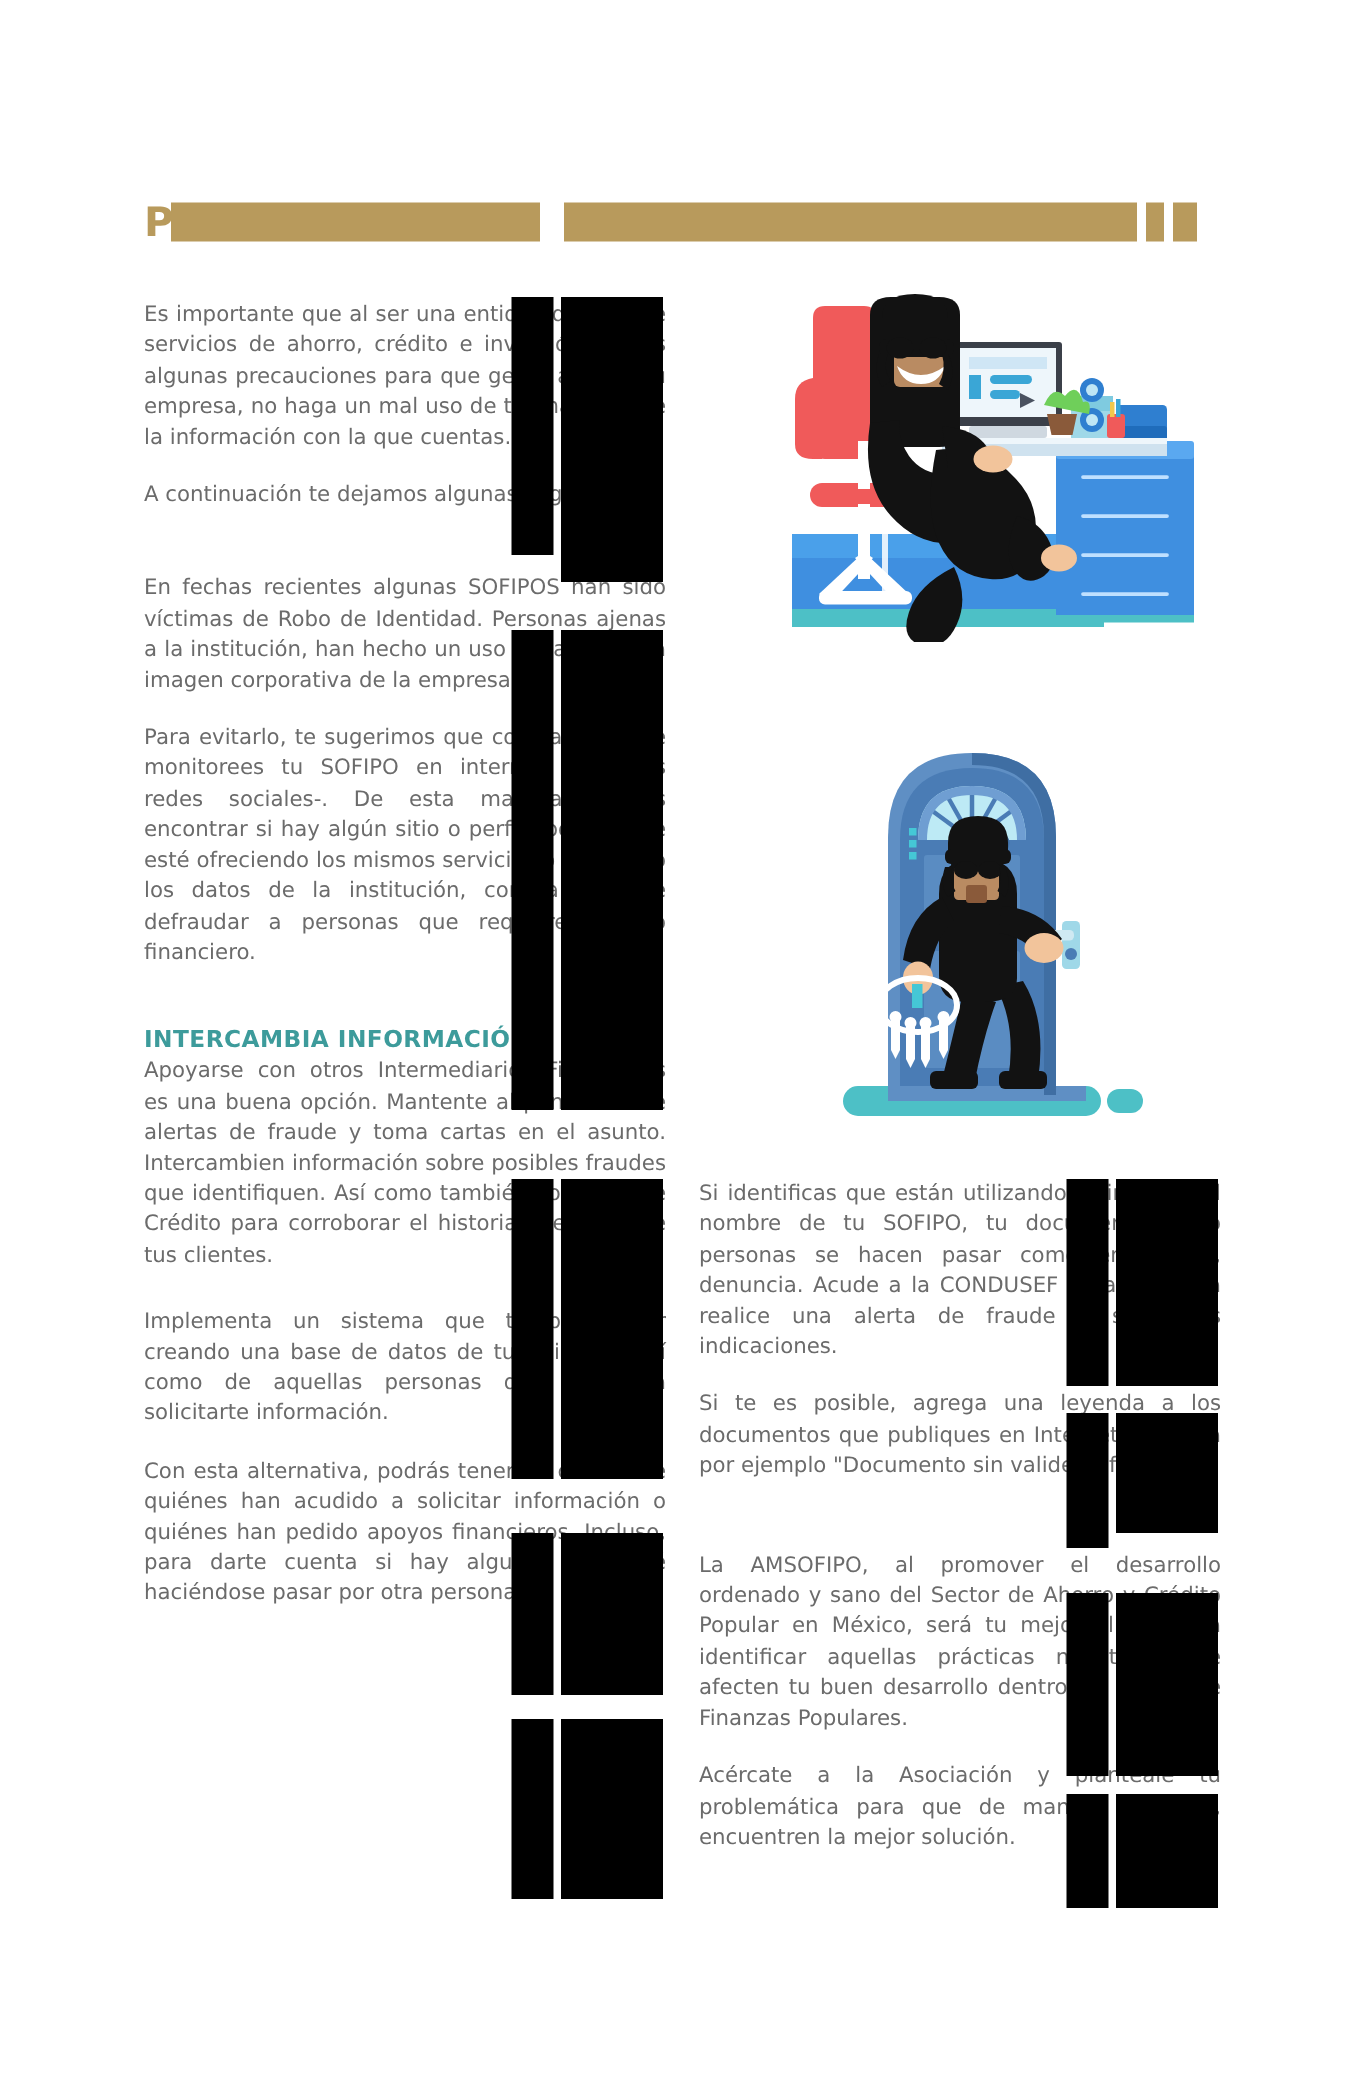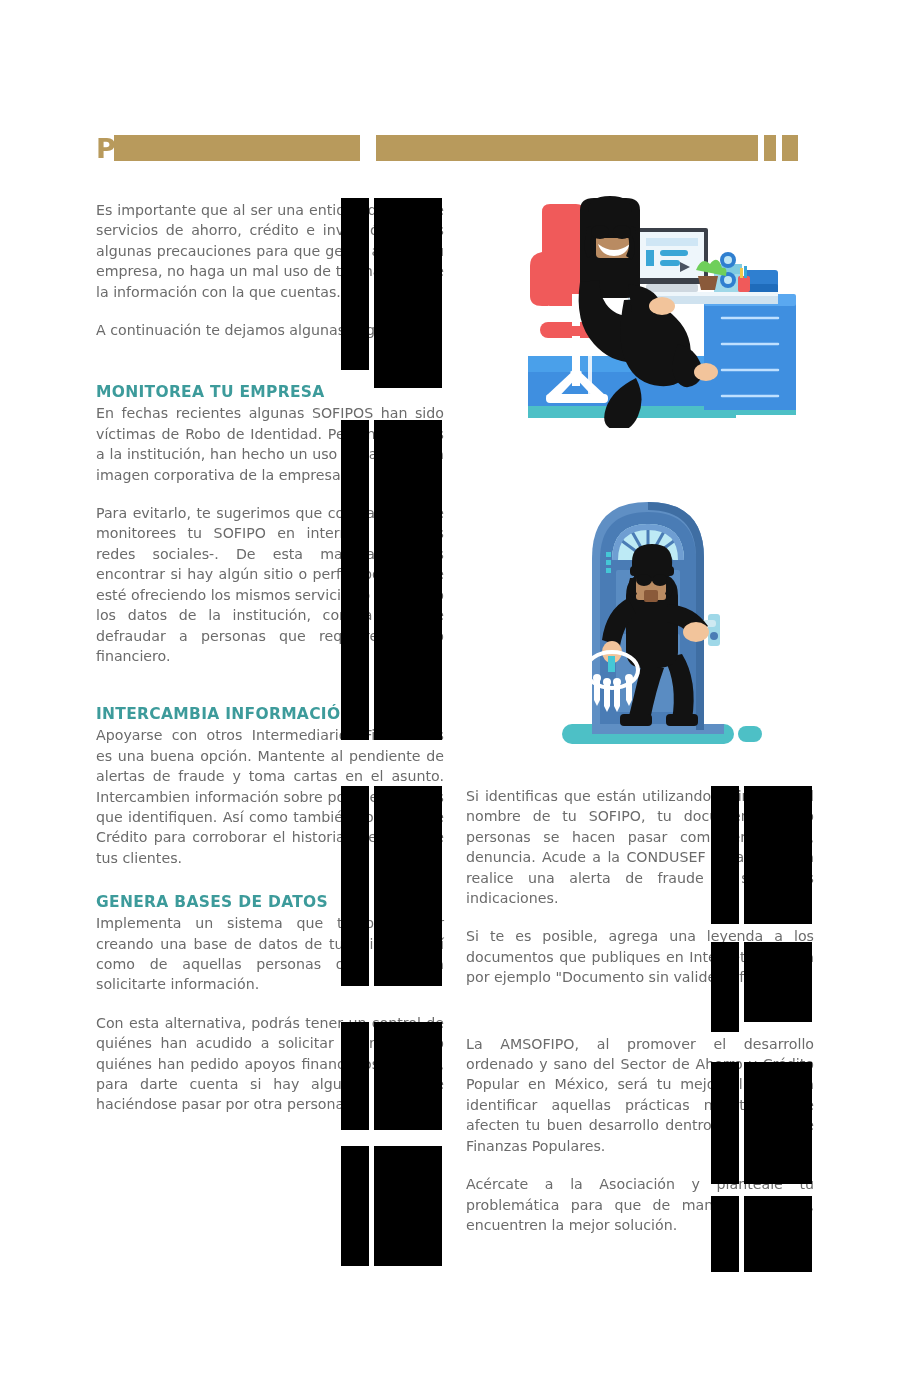--- a/index.html
+++ b/index.html
@@ -63,32 +63,30 @@
     <span class="t-block" style="left:686px;top:2px;width:16px;height:26px;"></span>
   </div>
 
   <div class="col col-left">
 
     <p class="para">Es importante que al ser una entidad que ofrece servicios de ahorro, crédito e inversión, tomes algunas precauciones para que gente ajena a tu empresa, no haga un mal uso de tu imagen o de la información con la que cuentas.</p>
     <p class="para">A continuación te dejamos algunas sugerencias:</p>
 
     <div style="height:24px;"></div>
 
-    <h2 class="heading">MONITOREA TU EMPRESA</h2>
     <p class="para">En fechas recientes algunas SOFIPOS han sido víctimas de Robo de Identidad. Personas ajenas a la institución, han hecho un uso negativo de la imagen corporativa de la empresa.</p>
     <p class="para">Para evitarlo, te sugerimos que constantemente monitorees tu SOFIPO en internet –incluidas redes sociales-. De esta manera puedes encontrar si hay algún sitio o perfil apócrifo que esté ofreciendo los mismos servicios o utilizando los datos de la institución, con la idea de defraudar a personas que requieren apoyo financiero.</p>
 
     <div style="height:20px;"></div>
 
     <h2 class="heading">INTERCAMBIA INFORMACIÓN</h2>
     <p class="para">Apoyarse con otros Intermediarios Financieros es una buena opción. Mantente al pendiente de alertas de fraude y toma cartas en el asunto. Intercambien información sobre posibles fraudes que identifiquen. Así como también con Buró de Crédito para corroborar el historial crediticio de tus clientes.</p>
 
     <div style="height:6px;"></div>
 
-    <h2 class="heading">GENERA BASES DE DATOS</h2>
     <p class="para">Implementa un sistema que te permita ir creando una base de datos de tus clientes, así como de aquellas personas que llegan a solicitarte información.</p>
     <p class="para">Con esta alternativa, podrás tener un control de quiénes han acudido a solicitar información o quiénes han pedido apoyos financieros. Incluso, para darte cuenta si hay alguien que esté haciéndose pasar por otra persona.</p>
   </div>
 
   <div class="col col-right">
 
     <p class="para">Si identificas que están utilizando tu imagen, el nombre de tu SOFIPO, tu documentación o personas se hacen pasar como empleados, denuncia. Acude a la CONDUSEF para que ésta realice una alerta de fraude y sigue las indicaciones.</p>
     <p class="para">Si te es posible, agrega una leyenda a los documentos que publiques en Internet que diga por ejemplo "Documento sin validez Oficial".</p>
 
     <div style="height:28px;"></div>

